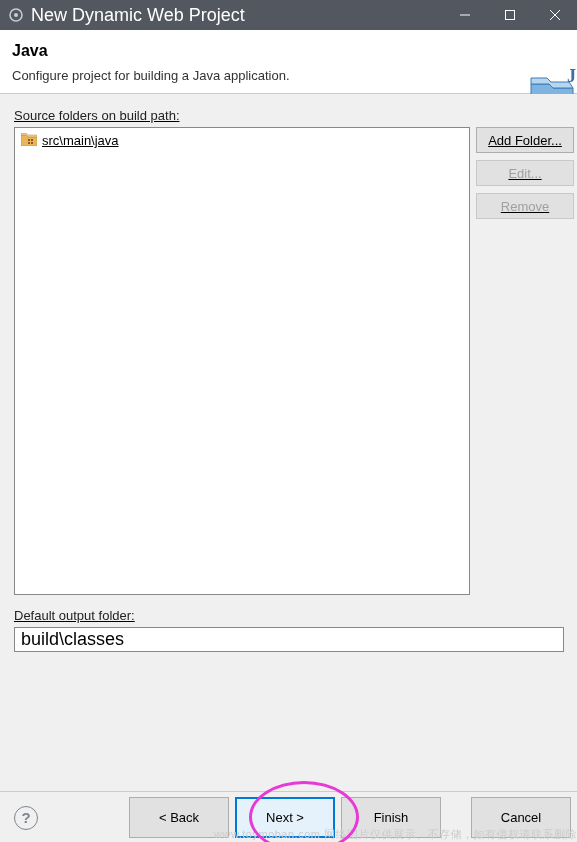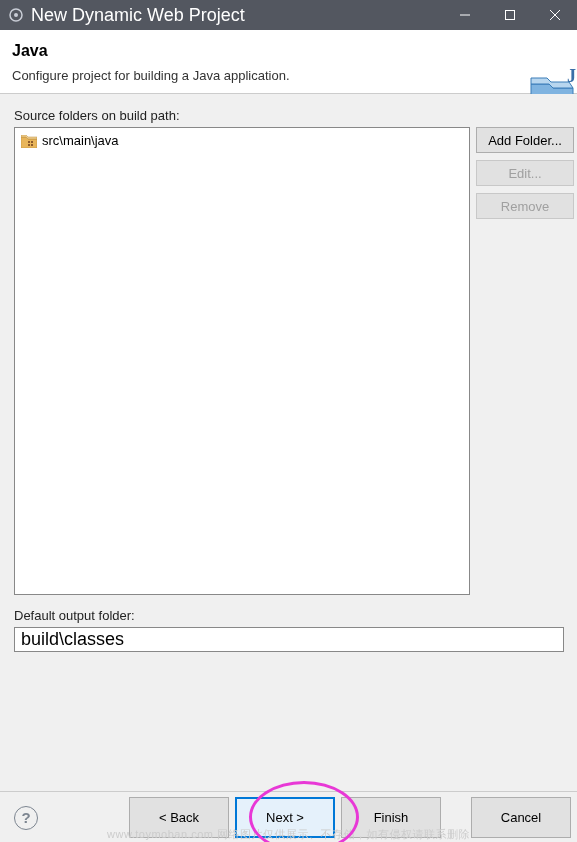--- a/index.html
+++ b/index.html
@@ -51,33 +51,34 @@
       width: 48px;
       position: absolute;
       right: 0;
       top: 38px;
     }
     .content {
       background: #f0f0f0;
       padding: 14px 0 0 14px;
       height: 749px;
       position: relative;
+      text-decoration: underline;
     }
     .section-label { font-size: 13px; margin-bottom: 4px; color: #222; }
     .row1 { display: flex; gap: 6px; }
     .tree-box {
       width: 456px;
       height: 468px;
       background: #fff;
       border: 1px solid #888;
       padding: 3px 6px;
     }
     .tree-item {
       display: flex;
-      align-items: flex-end;
+      align-items: flex-start;
       gap: 5px;
       font-size: 13px;
       padding: 2px 0;
     }
     .folder-icon {
       width: 16px; height: 13px;
       display: inline-block;
     }
     .side-buttons {
       display: flex;
@@ -145,21 +146,21 @@
       background: #e5f1fb;
     }
     .nav-btn.cancel { margin-left: 24px; }
     .watermark {
       position: absolute;
       bottom: 0;
       left: 0;
       right: 0;
       font-size: 11px;
       color: #ccc;
-      text-align: center;
+      text-align: right;
       pointer-events: none;
       padding-bottom: 1px;
       letter-spacing: 0.5px;
     }
     .highlight-ellipse {
       position: absolute;
       width: 110px;
       height: 72px;
       border: 3px solid #e838d6;
       border-radius: 50%;

